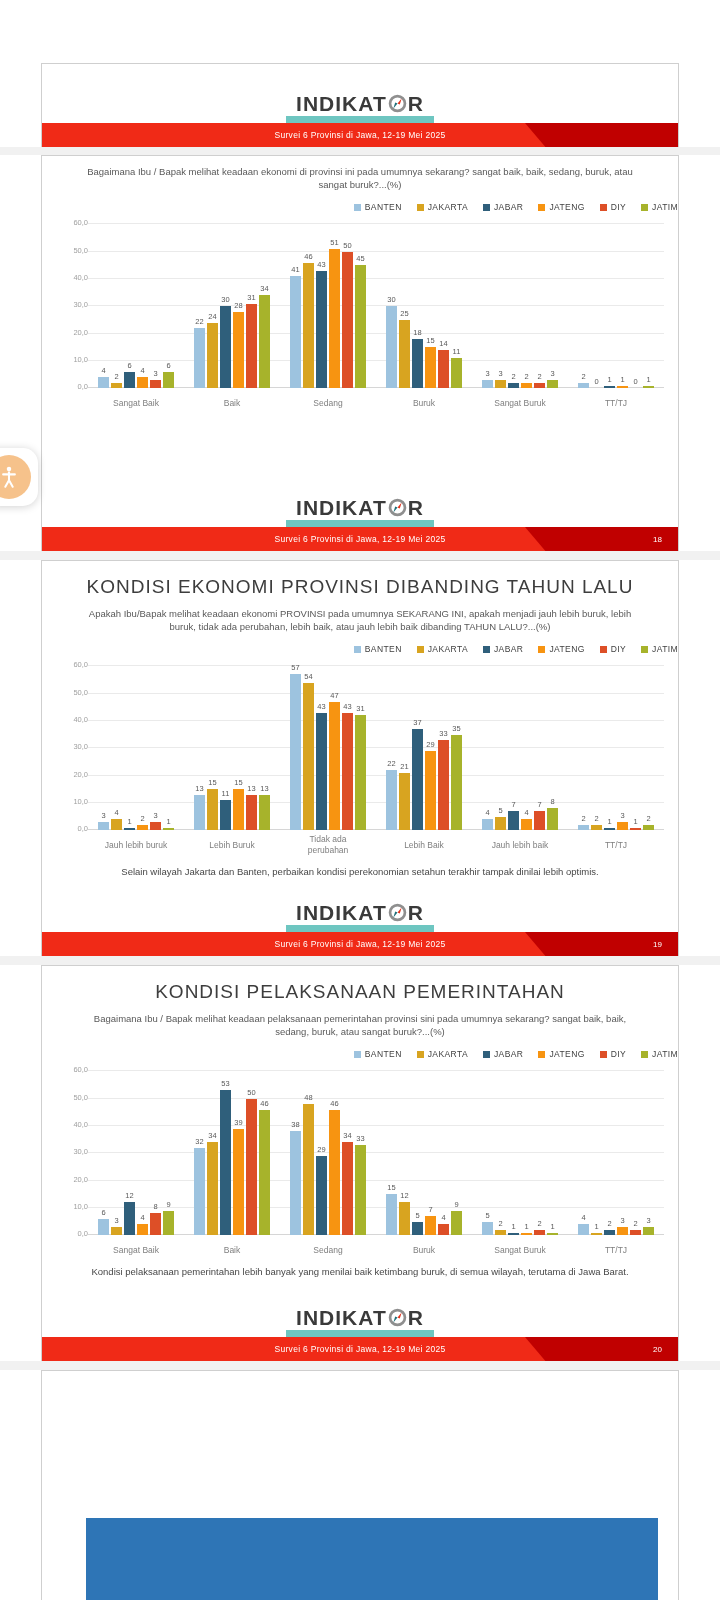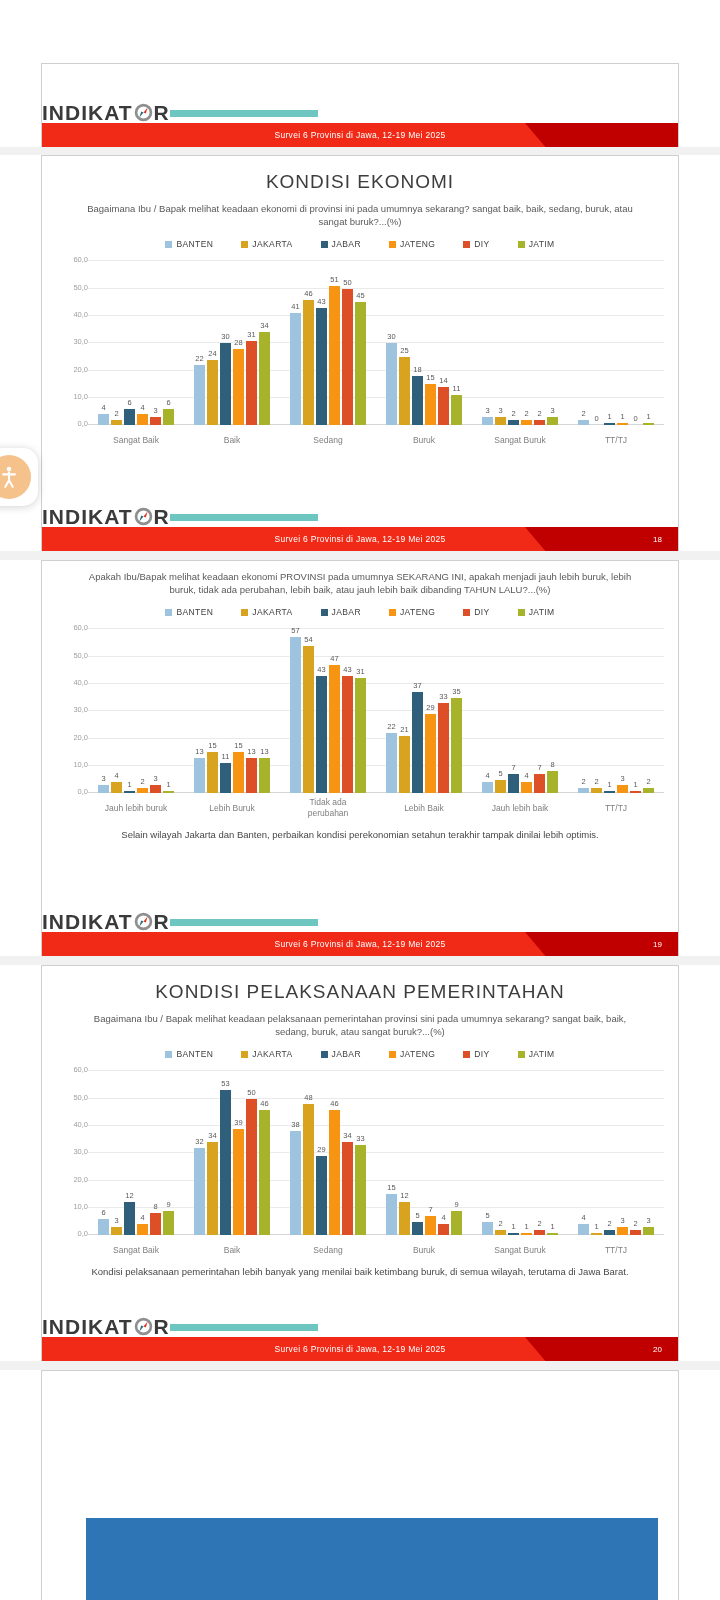--- a/index.html
+++ b/index.html
@@ -2,21 +2,21 @@
 <html style="--banner_red: #F02A17; --banner_dark_red: #C00000; --logo_teal: #6EC6C1; --preview_blue: #2E75B6; --fab_orange: #F6C28B;"><head>
 <meta charset="utf-8">
 <style>
   *{margin:0;padding:0;box-sizing:border-box}
   html,body{width:720px;height:1600px;background:#fff;font-family:"Liberation Sans",sans-serif;}
   .screen{position:relative;width:720px;height:1600px;overflow:hidden;background:#fff;}
   .sep{position:absolute;left:0;width:720px;background:#f1f1f1;}
   .card{position:absolute;left:41px;width:638px;background:#fff;border:1px solid #cfcfcf;border-bottom:none;display:flex;flex-direction:column;overflow:hidden;}
   .title{margin-top:15px;text-align:center;font-size:19px;font-weight:500;color:#3d3d3d;letter-spacing:1px;}
   .subtitle{margin:9px auto 0;width:560px;text-align:center;font-size:9.5px;line-height:1.38;color:#595959;}
-  .legend{margin-top:11px;display:flex;justify-content:center;align-items:center;gap:28px;}
+  .legend{margin-top:11px;display:flex;justify-content:flex-end;align-items:center;gap:15px;}
   .lg-item{display:flex;align-items:center;}
   .sw{width:7px;height:7px;display:inline-block;margin-right:4px;}
   .lg-label{font-size:8.5px;color:#404040;letter-spacing:.4px;}
   .chart{margin-top:12px;}
   .chart-inner{display:flex;height:164px;}
   .yticks{width:46px;position:relative;}
   .ytick{position:absolute;right:0;font-size:7.5px;color:#a0a0a0;}
   .plot{flex:1;position:relative;margin-right:14px;}
   .gridline{position:absolute;left:0;right:0;height:1px;background:#eaeaea;}
   .gridline.axis{background:#d6d6d6;}
@@ -24,21 +24,21 @@
   .group{flex:1;display:flex;justify-content:center;gap:2px;}
   .barwrap{position:relative;width:11px;height:100%;}
   .bar{position:absolute;bottom:0;left:0;right:0;}
   .bar-label{position:absolute;left:50%;transform:translateX(-50%);font-size:7.5px;color:#595959;white-space:nowrap;}
   .cats-row{display:flex;margin-top:4px;}
   .yspacer{width:46px;}
   .cats{flex:1;display:flex;margin-right:14px;}
   .cat{flex:1;text-align:center;}
   .cat-label{display:inline-block;max-width:78px;font-size:8.5px;color:#7f7f7f;line-height:1.25;}
   .conclusion{margin:8px auto 0;width:600px;text-align:center;font-size:9.5px;line-height:1.4;color:#474747;}
-  .logo-block{margin-top:auto;padding-top:4px;display:flex;flex-direction:row;align-items:center;}
+  .logo-block{margin-top:auto;padding-top:4px;display:flex;flex-direction:column;align-items:center;}
   .logo{display:flex;align-items:center;font-size:21px;font-weight:700;color:#3a3a3a;letter-spacing:1px;line-height:1;}
   .compass{width:19px;height:19px;margin:0 1px;}
   .teal{width:148px;height:7px;background:var(--logo_teal,#6EC6C1);margin-top:2px;}
   .banner{position:relative;height:24px;background:var(--banner_red,#F02A17);flex-shrink:0;}
   .banner-dark{position:absolute;right:0;top:0;height:100%;width:170px;background:var(--banner_dark_red,#C00000);clip-path:polygon(10% 0,100% 0,100% 100%,22% 100%);}
   .banner-text{position:absolute;left:50%;top:50%;transform:translate(-50%,-50%);color:#fff;font-size:8.5px;letter-spacing:.3px;white-space:nowrap;}
   .banner-page{position:absolute;right:16px;top:50%;transform:translateY(-50%);color:#fff;font-size:8px;}
   .preview{position:absolute;left:44px;top:147px;width:572px;height:100px;background:var(--preview_blue,#2E75B6);}
   .fab{position:absolute;left:-20px;top:448px;width:58px;height:58px;border-radius:15px;background:#fff;box-shadow:0 1px 8px rgba(0,0,0,.18);display:flex;align-items:center;justify-content:center;z-index:5;}
   .fab-circle{width:44px;height:44px;border-radius:50%;background:var(--fab_orange,#F6C28B);display:flex;align-items:center;justify-content:center;}
@@ -67,21 +67,20 @@
       <div class="teal"></div>
     </div>
     <div class="banner">
       <div class="banner-dark"></div>
       <span class="banner-text">Survei 6 Provinsi di Jawa, 12-19 Mei 2025</span>
       <span class="banner-page"></span>
     </div>
   </div>
 
   <div class="card" style="top:155px;height:396px">
-    <div class="title">KONDISI EKONOMI</div>
     <div class="subtitle">Bagaimana Ibu / Bapak melihat keadaan ekonomi di provinsi ini pada umumnya sekarang? sangat baik, baik, sedang, buruk, atau sangat buruk?...(%)</div>
     <div class="legend">
         <span class="lg-item">
           <span class="sw" style="background: rgb(157, 195, 223);"></span>
           <span class="lg-label">BANTEN</span>
         </span>
         <span class="lg-item">
           <span class="sw" style="background: rgb(216, 164, 32);"></span>
           <span class="lg-label">JAKARTA</span>
         </span>
@@ -306,20 +305,21 @@
       <div class="teal"></div>
     </div>
     <div class="banner">
       <div class="banner-dark"></div>
       <span class="banner-text">Survei 6 Provinsi di Jawa, 12-19 Mei 2025</span>
       <span class="banner-page">18</span>
     </div>
   </div>
 
   <div class="card" style="top:560px;height:396px">
+    <div class="title">KONDISI EKONOMI PROVINSI DIBANDING TAHUN LALU</div>
     <div class="subtitle">Apakah Ibu/Bapak melihat keadaan ekonomi PROVINSI pada umumnya SEKARANG INI, apakah menjadi jauh lebih buruk, lebih buruk, tidak ada perubahan, lebih baik, atau jauh lebih baik dibanding TAHUN LALU?...(%)</div>
     <div class="legend">
         <span class="lg-item">
           <span class="sw" style="background: rgb(157, 195, 223);"></span>
           <span class="lg-label">BANTEN</span>
         </span>
         <span class="lg-item">
           <span class="sw" style="background: rgb(216, 164, 32);"></span>
           <span class="lg-label">JAKARTA</span>
         </span>

